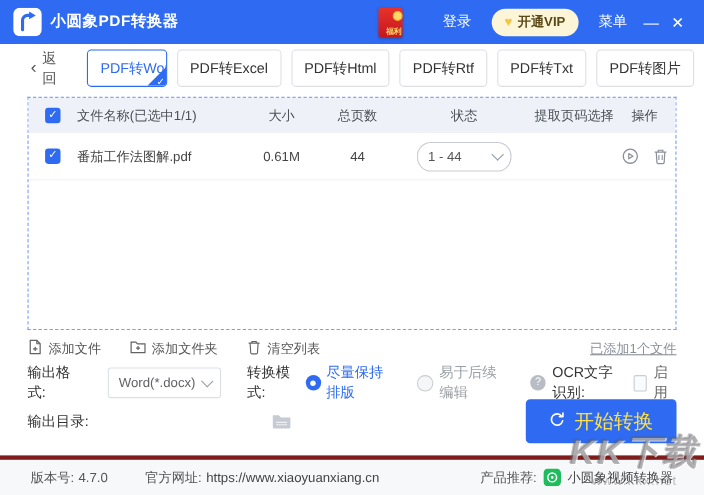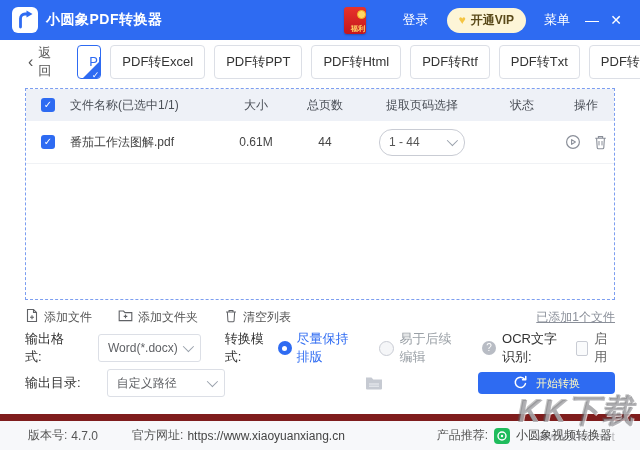--- a/index.html
+++ b/index.html
@@ -77,26 +77,26 @@
     border-radius:50%;background:#fff;}
   .radio-off{width:13px;height:13px;border-radius:50%;border:1px solid #c9ccd4;background:#f5f6f8;flex:0 0 auto;}
   .mode-on-label{color:#2e6bf2;}
   .mode-off-label{color:#9aa0a6;}
   .ocr-wrap{margin-left:auto;display:flex;align-items:center;gap:6px;}
   .qmark{width:14px;height:14px;border-radius:50%;background:#b8bcc4;color:#fff;font-size:10px;
     line-height:14px;text-align:center;cursor:pointer;flex:0 0 auto;}
   .cbx-empty{width:13px;height:13px;border:1px solid #c9ccd4;border-radius:2px;background:#fafbfc;cursor:pointer;}
   .ocr-enable{color:#666;}
   .folder-btn{margin-left:140px;display:flex;cursor:pointer;}
-  .start-btn{margin-left:auto;width:137px;height:22px;background:#2e6bf2;border-radius:4px;
-    display:flex;align-items:center;justify-content:center;gap:8px;color:#fef9c3;
-    font-size:11px;cursor:pointer;}
+  .start-btn{margin-left:auto;width:137px;height:40px;background:#2e6bf2;border-radius:4px;
+    display:flex;align-items:center;justify-content:center;gap:8px;color:#fde047;
+    font-size:18px;cursor:pointer;}
   
   .footer{position:absolute;left:0;top:414px;width:640px;height:36px;background:#f7f8fa;
-    border-top:7px solid #7f1d1d;display:flex;align-items:center;font-size:12px;color:#555;
+    border-top:4px solid #7f1d1d;display:flex;align-items:center;font-size:12px;color:#555;
     padding:0 28px;box-sizing:border-box;}
   .f-item{display:flex;align-items:center;gap:4px;margin-right:34px;}
   .f-right{margin-left:auto;display:flex;align-items:center;gap:6px;}
   .f-link{color:#444;cursor:pointer;}
   .recommend-link{color:#444;cursor:pointer;}
   
   .watermark{position:absolute;right:4px;bottom:6px;pointer-events:none;text-align:center;z-index:9;}
   .wm-main{font-size:32px;font-weight:bold;font-style:italic;color:rgba(110,110,115,.5);
     text-shadow:1px 1px 0 rgba(255,255,255,.7),-1px -1px 0 rgba(90,90,90,.35);letter-spacing:2px;}
   .wm-sub{font-size:12px;color:rgba(140,140,145,.55);margin-top:-4px;letter-spacing:1px;}
@@ -132,37 +132,36 @@
   <span class="back-link">
     <span class="back-glyph">‹</span>
     <span>返回</span>
   </span>
   <span class="tab active">
     <span>PDF转Word</span>
     <span class="corner"></span>
     <span class="corner-check">✓</span>
   </span>
   <span class="tab"><span>PDF转Excel</span></span>
-  <span class="tab"><span>PDF转PPT</span></span>
   <span class="tab"><span>PDF转Html</span></span>
   <span class="tab"><span>PDF转Rtf</span></span>
   <span class="tab"><span>PDF转Txt</span></span>
   <span class="tab"><span>PDF转图片</span></span>
 </div>
 
 <div class="tablebox">
   <div class="trow thead">
     <span class="cbx-cell">
         <span class="checkbox">✓</span>
       </span>
     <span class="cell-l">文件名称(已选中1/1)</span>
     <span class="cell-c">大小</span>
     <span class="cell-c">总页数</span>
+    <span class="cell-c">状态</span>
     <span class="cell-c">提取页码选择</span>
-    <span class="cell-c">状态</span>
     <span class="cell-c">操作</span>
   </div>
   <div class="trow tfile">
     <span class="cbx-cell">
         <span class="checkbox">✓</span>
       </span>
     <span class="cell-l">番茄工作法图解.pdf</span>
     <span class="cell-c">0.61M</span>
     <span class="cell-c">44</span>
     <span class="cell-c">
@@ -238,24 +237,20 @@
   <span class="ocr-wrap">
     <span class="qmark">?</span>
     <span>OCR文字识别:</span>
     <span class="cbx-empty"></span>
     <span class="ocr-enable">启用</span>
   </span>
 </div>
 
 <div class="optrow2">
   <span class="opt-label">输出目录:</span>
-  <span class="select">
-    <span>自定义路径</span>
-    <span class="chev"></span>
-  </span>
   <span class="folder-btn">
     <svg width="18" height="14" viewBox="0 0 18 14">
       <path d="M1 1.5 h5.5 l1.8 2 H17 v9 a1 1 0 0 1-1 1 H2 a1 1 0 0 1-1-1 z" fill="#c6cad2"></path>
       <path d="M4 8 h10 M4 10.2 h10" stroke="#eef0f4" stroke-width="1"></path>
     </svg>
   </span>
   <span class="start-btn">
     <span>
       <svg width="15" height="15" viewBox="0 0 16 16">
         <path d="M13.3 9.2 a5.5 5.5 0 1 1 -.9 -4.6" fill="none" stroke="#ffffff" stroke-width="1.6" stroke-linecap="round"></path>

